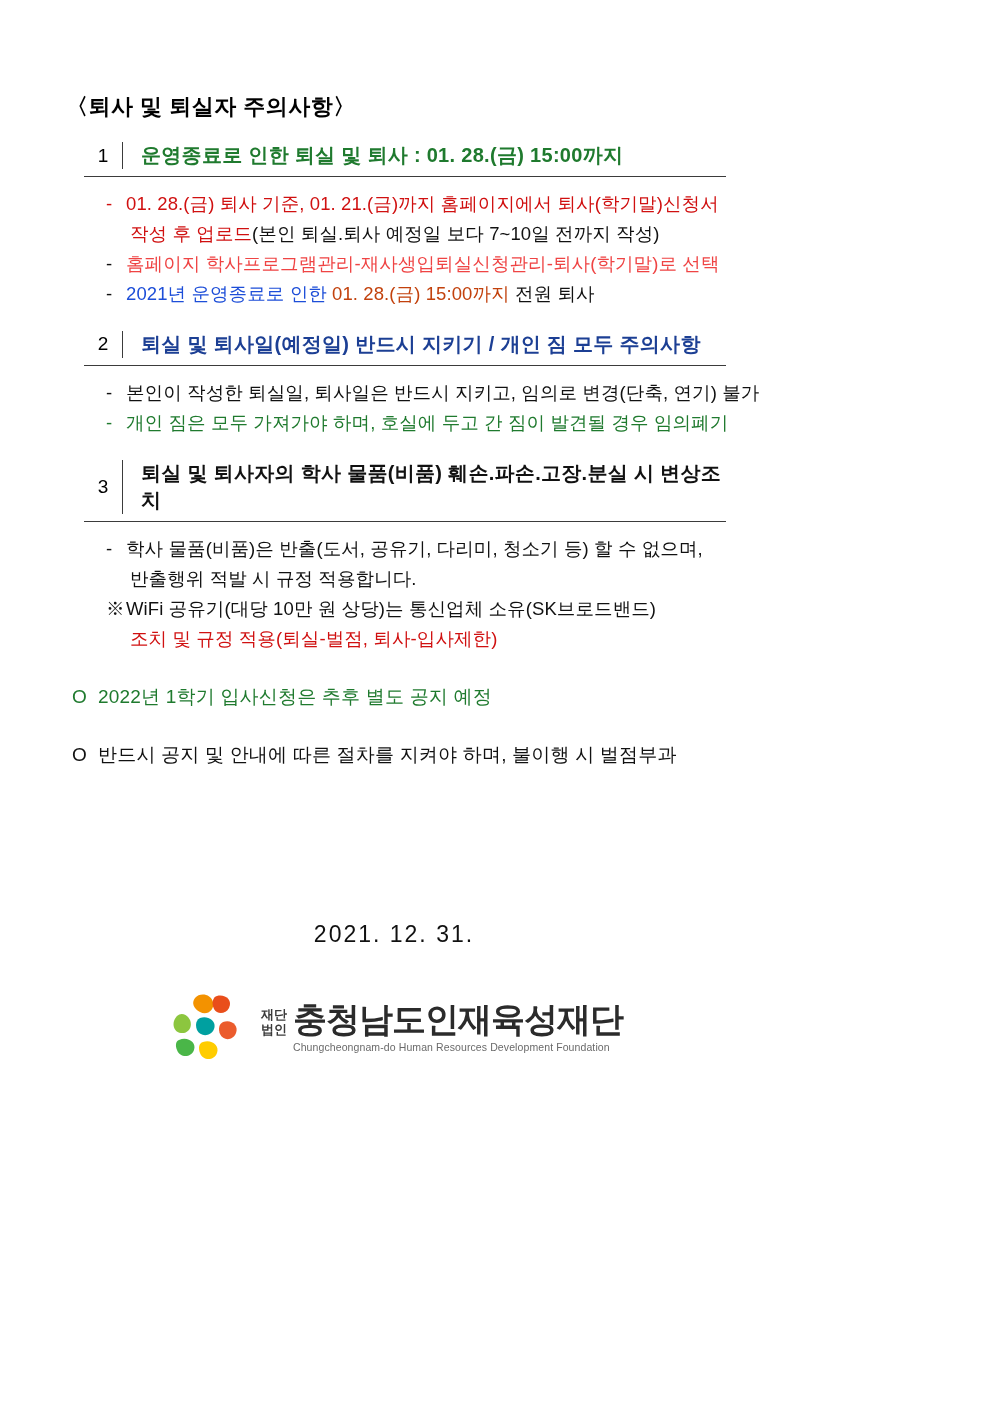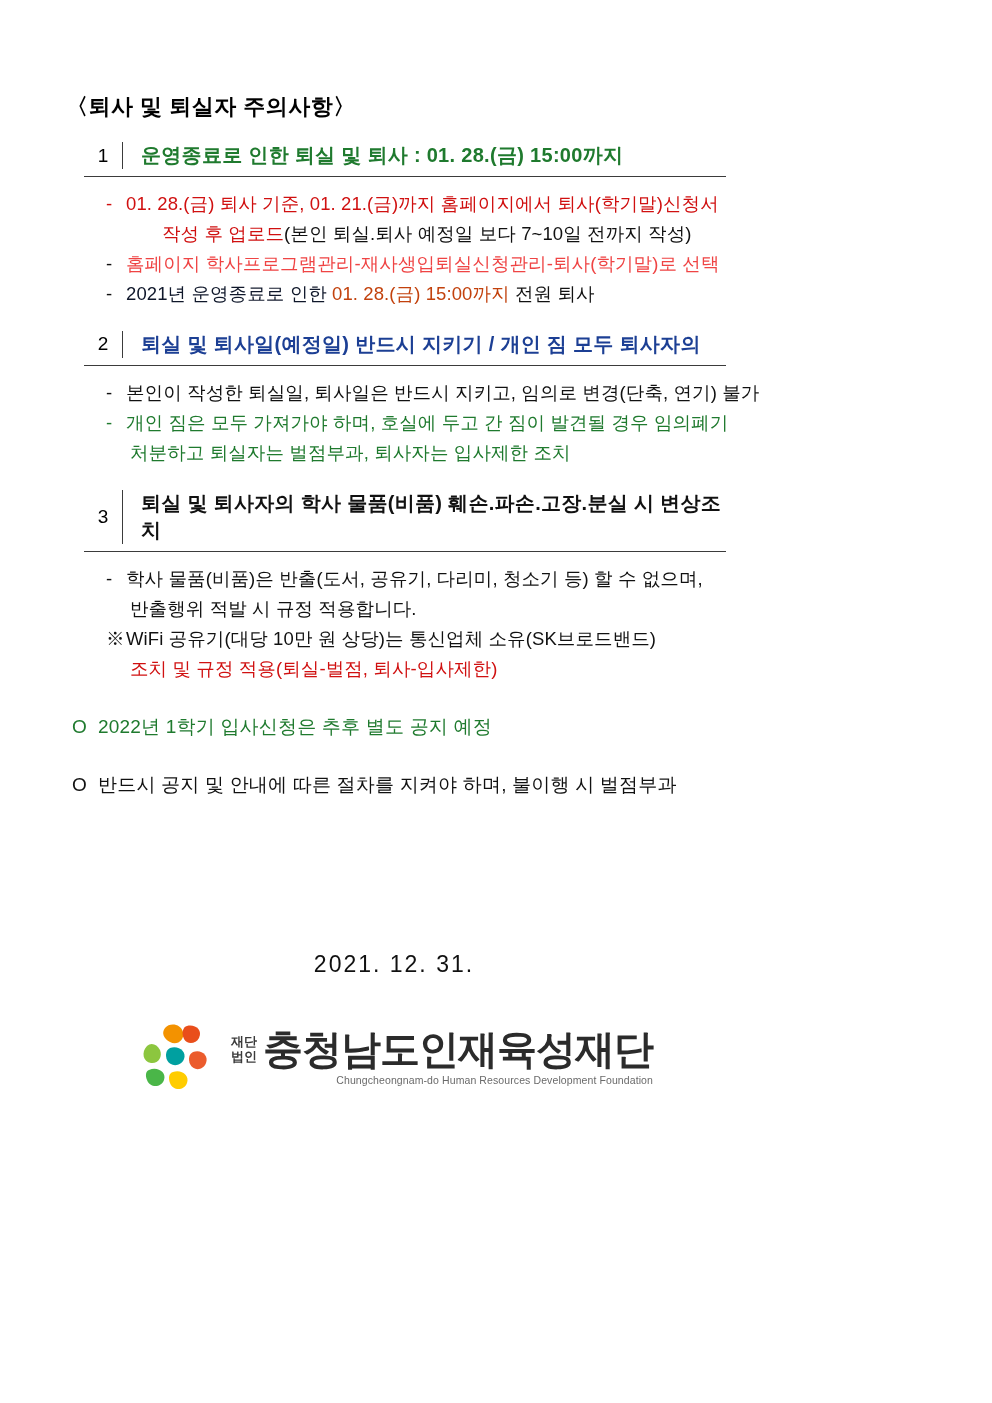--- a/index.html
+++ b/index.html
@@ -112,31 +112,30 @@
   }
   .logo-mark {
     width: 86px;
     height: 74px;
     position: relative;
   }
   .logo-text-group {
     display: flex;
     align-items: flex-start;
     gap: 6px;
-    text-align: right;
   }
   .logo-prefix {
     font-size: 13px;
     line-height: 1.15;
     color: #3a3a3a;
     font-weight: bold;
     padding-top: 6px;
   }
   .logo-main {
-    font-size: 40px;
+    font-size: 34px;
     font-weight: bold;
     color: #2b2b2b;
     letter-spacing: -1px;
     line-height: 1;
   }
   .logo-sub {
     font-size: 10.5px;
     color: #6a6a6a;
     letter-spacing: 0.1px;
     margin-top: 5px;
@@ -151,35 +150,34 @@
 
   <div id="sections-root">
       <div class="section">
         <div class="head-row">
           <div class="head-num">1</div>
           <div class="head-sep"></div>
           <div class="head-text" style="color: rgb(31, 122, 46);">운영종료로 인한 퇴실 및 퇴사 : 01. 28.(금) 15:00까지</div>
         </div>
         <div class="body-block">
           <div class="line"><span class="dash" style="color: rgb(208, 16, 16);">-</span><span style="color: rgb(208, 16, 16);">01. 28.(금) 퇴사 기준, 01. 21.(금)까지 홈페이지에서 퇴사(학기말)신청서</span></div>
-          <div class="line indent"><span style="color: rgb(208, 16, 16); margin-left: 32px;">작성 후 업로드</span><span style="color: rgb(17, 17, 17);">(본인 퇴실.퇴사 예정일 보다 7~10일 전까지 작성)</span></div>
+          <div class="line indent"><span style="color: rgb(208, 16, 16);">작성 후 업로드</span><span style="color: rgb(17, 17, 17);">(본인 퇴실.퇴사 예정일 보다 7~10일 전까지 작성)</span></div>
           <div class="line"><span class="dash" style="color: rgb(17, 17, 17);">-</span><span style="color: #ef4444;">홈페이지 학사프로그램관리-재사생입퇴실신청관리-퇴사(학기말)로 선택</span></div>
-          <div class="line"><span class="dash" style="color: rgb(17, 17, 17);">-</span><span style="color: #0f172a;">2021년 운영종료로 인한 </span><span style="color: #c2410c;">01. 28.(금) 15:00까지</span><span style="color: rgb(17, 17, 17); text-align: center;"> 전원 퇴사</span></div>
+          <div class="line"><span class="dash" style="color: rgb(17, 17, 17);">-</span><span style="color: #1d4ed8;">2021년 운영종료로 인한 </span><span style="color: #c2410c;">01. 28.(금) 15:00까지</span><span style="color: rgb(17, 17, 17); text-align: center;"> 전원 퇴사</span></div>
         </div>
       </div>
       <div class="section">
         <div class="head-row">
           <div class="head-num">2</div>
           <div class="head-sep"></div>
-          <div class="head-text" style="color: rgb(28, 63, 148);">퇴실 및 퇴사일(예정일) 반드시 지키기 / 개인 짐 모두 퇴사자의</div>
+          <div class="head-text" style="color: rgb(28, 63, 148);">퇴실 및 퇴사일(예정일) 반드시 지키기 / 개인 짐 모두 주의사항</div>
         </div>
         <div class="body-block">
           <div class="line"><span class="dash" style="color: rgb(17, 17, 17);">-</span><span style="color: rgb(17, 17, 17);">본인이 작성한 퇴실일, 퇴사일은 반드시 지키고, 임의로 변경(단축, 연기) 불가</span></div>
           <div class="line"><span class="dash" style="color: rgb(31, 122, 46);">-</span><span style="color: rgb(31, 122, 46);">개인 짐은 모두 가져가야 하며, 호실에 두고 간 짐이 발견될 경우 임의폐기</span></div>
-          <div class="line indent"><span style="color: rgb(31, 122, 46);">처분하고  퇴실자는 벌점부과, 퇴사자는 입사제한 조치</span></div>
         </div>
       </div>
       <div class="section">
         <div class="head-row">
           <div class="head-num">3</div>
           <div class="head-sep"></div>
           <div class="head-text" style="color: rgb(17, 17, 17);">퇴실 및 퇴사자의 학사 물품(비품) 훼손.파손.고장.분실 시 변상조치</div>
         </div>
         <div class="body-block">
           <div class="line"><span class="dash" style="color: rgb(17, 17, 17);">-</span><span style="color: rgb(17, 17, 17);">학사 물품(비품)은 반출(도서, 공유기, 다리미, 청소기 등) 할 수 없으며,</span></div>

